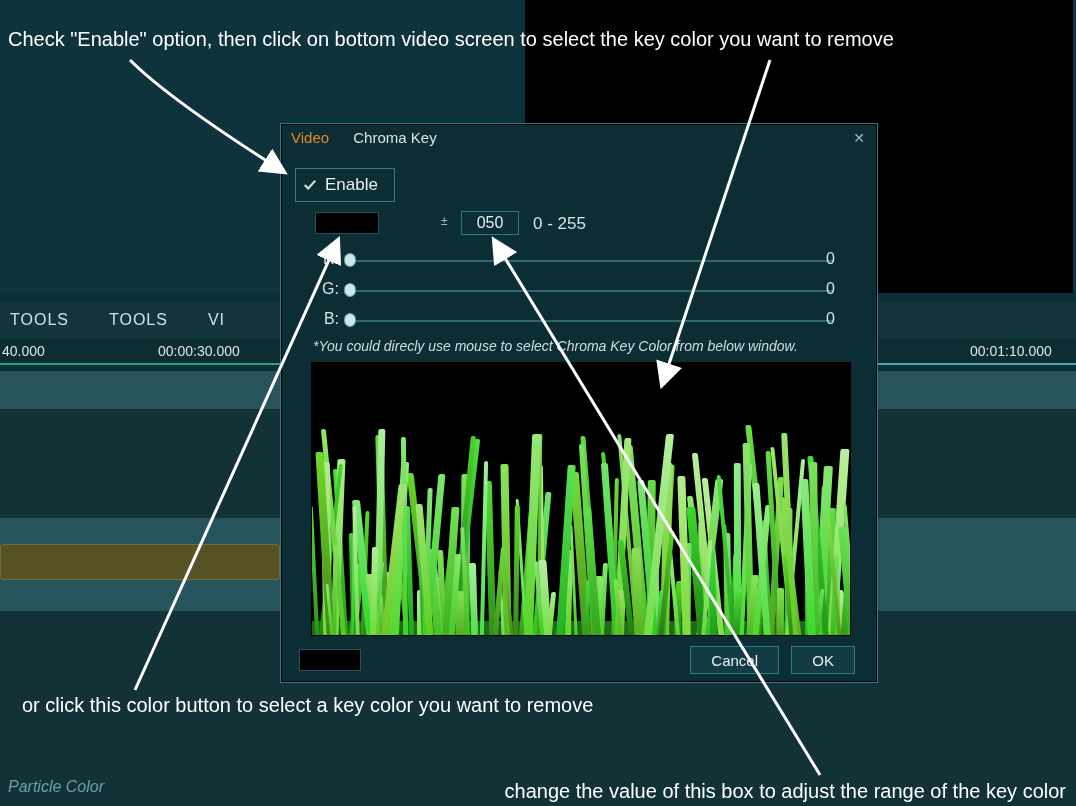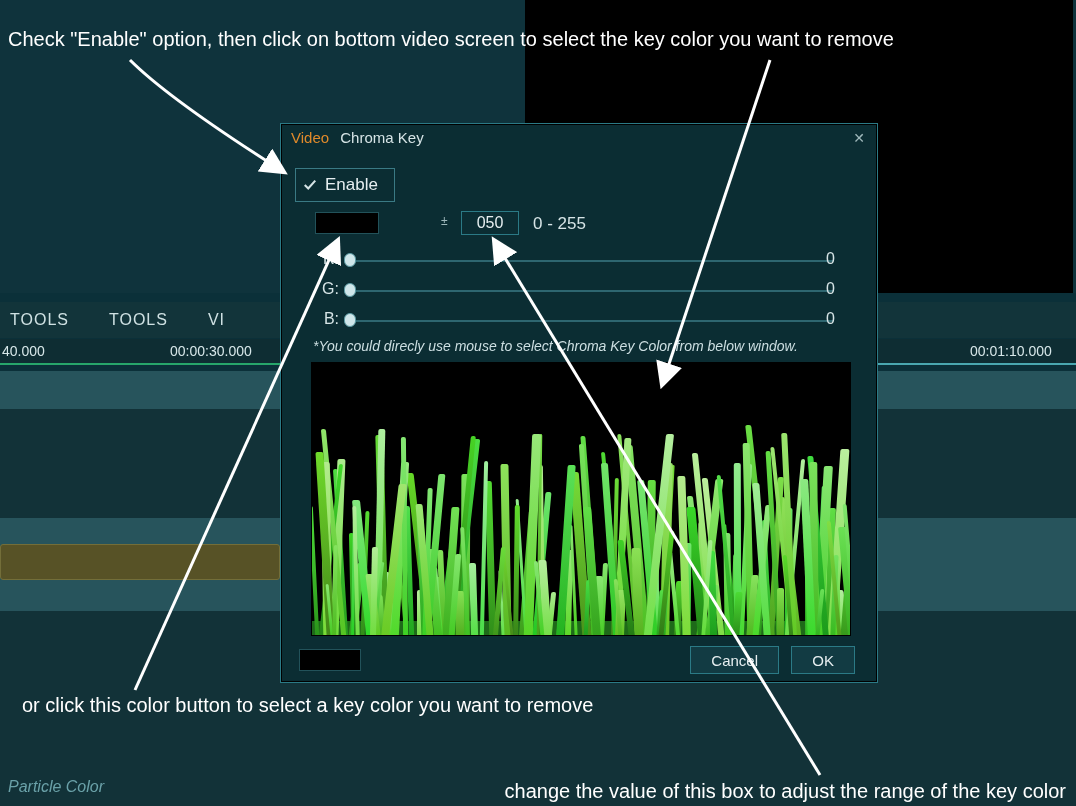--- a/index.html
+++ b/index.html
@@ -62,21 +62,21 @@
     border: 1px solid #2b7a86;
     box-shadow: 0 0 0 1px #000 inset;
   }
   .dlg-title {
     height: 28px; line-height: 28px;
     padding: 0 10px;
     font-size: 15px;
     display: flex; justify-content: space-between; align-items: center;
   }
   .dlg-title .label-a { color: #e08a2b; }
-  .dlg-title .label-b { color: #d6e4e6; margin-left: 7px; }
+  .dlg-title .label-b { color: #d6e4e6; margin-left: 20px; }
   .dlg-title .close {
     width: 16px; height: 16px; display:inline-flex; align-items:center; justify-content:center;
     color:#9fb8bb; font-size: 14px; cursor:pointer;
   }
 
   .enable-row {
     position: absolute; left: 14px; top: 44px;
     width: 100px; height: 34px;
     border: 1px solid #3a7a84;
     display: flex; align-items: center; gap: 8px;
@@ -178,21 +178,21 @@
 <div class="bg-top-right"></div>
 
 <div class="menu-row">
   <span>TOOLS</span>
   <span>TOOLS</span>
   <span>VI</span>
 </div>
 
 <div class="time-ruler">
   <span class="t" style="left:2px">40.000</span>
-  <span class="t" style="left:170px">00:00:30.000</span>
+  <span class="t" style="left:158px">00:00:30.000</span>
   <span class="t" style="left:970px">00:01:10.000</span>
 </div>
 <div class="ruler-line"></div>
 
 <div class="track-a"></div>
 <div class="track-b"></div>
 <div class="track-c"></div>
 <div class="clip-olive"></div>
 <div class="track-d"></div>
 

